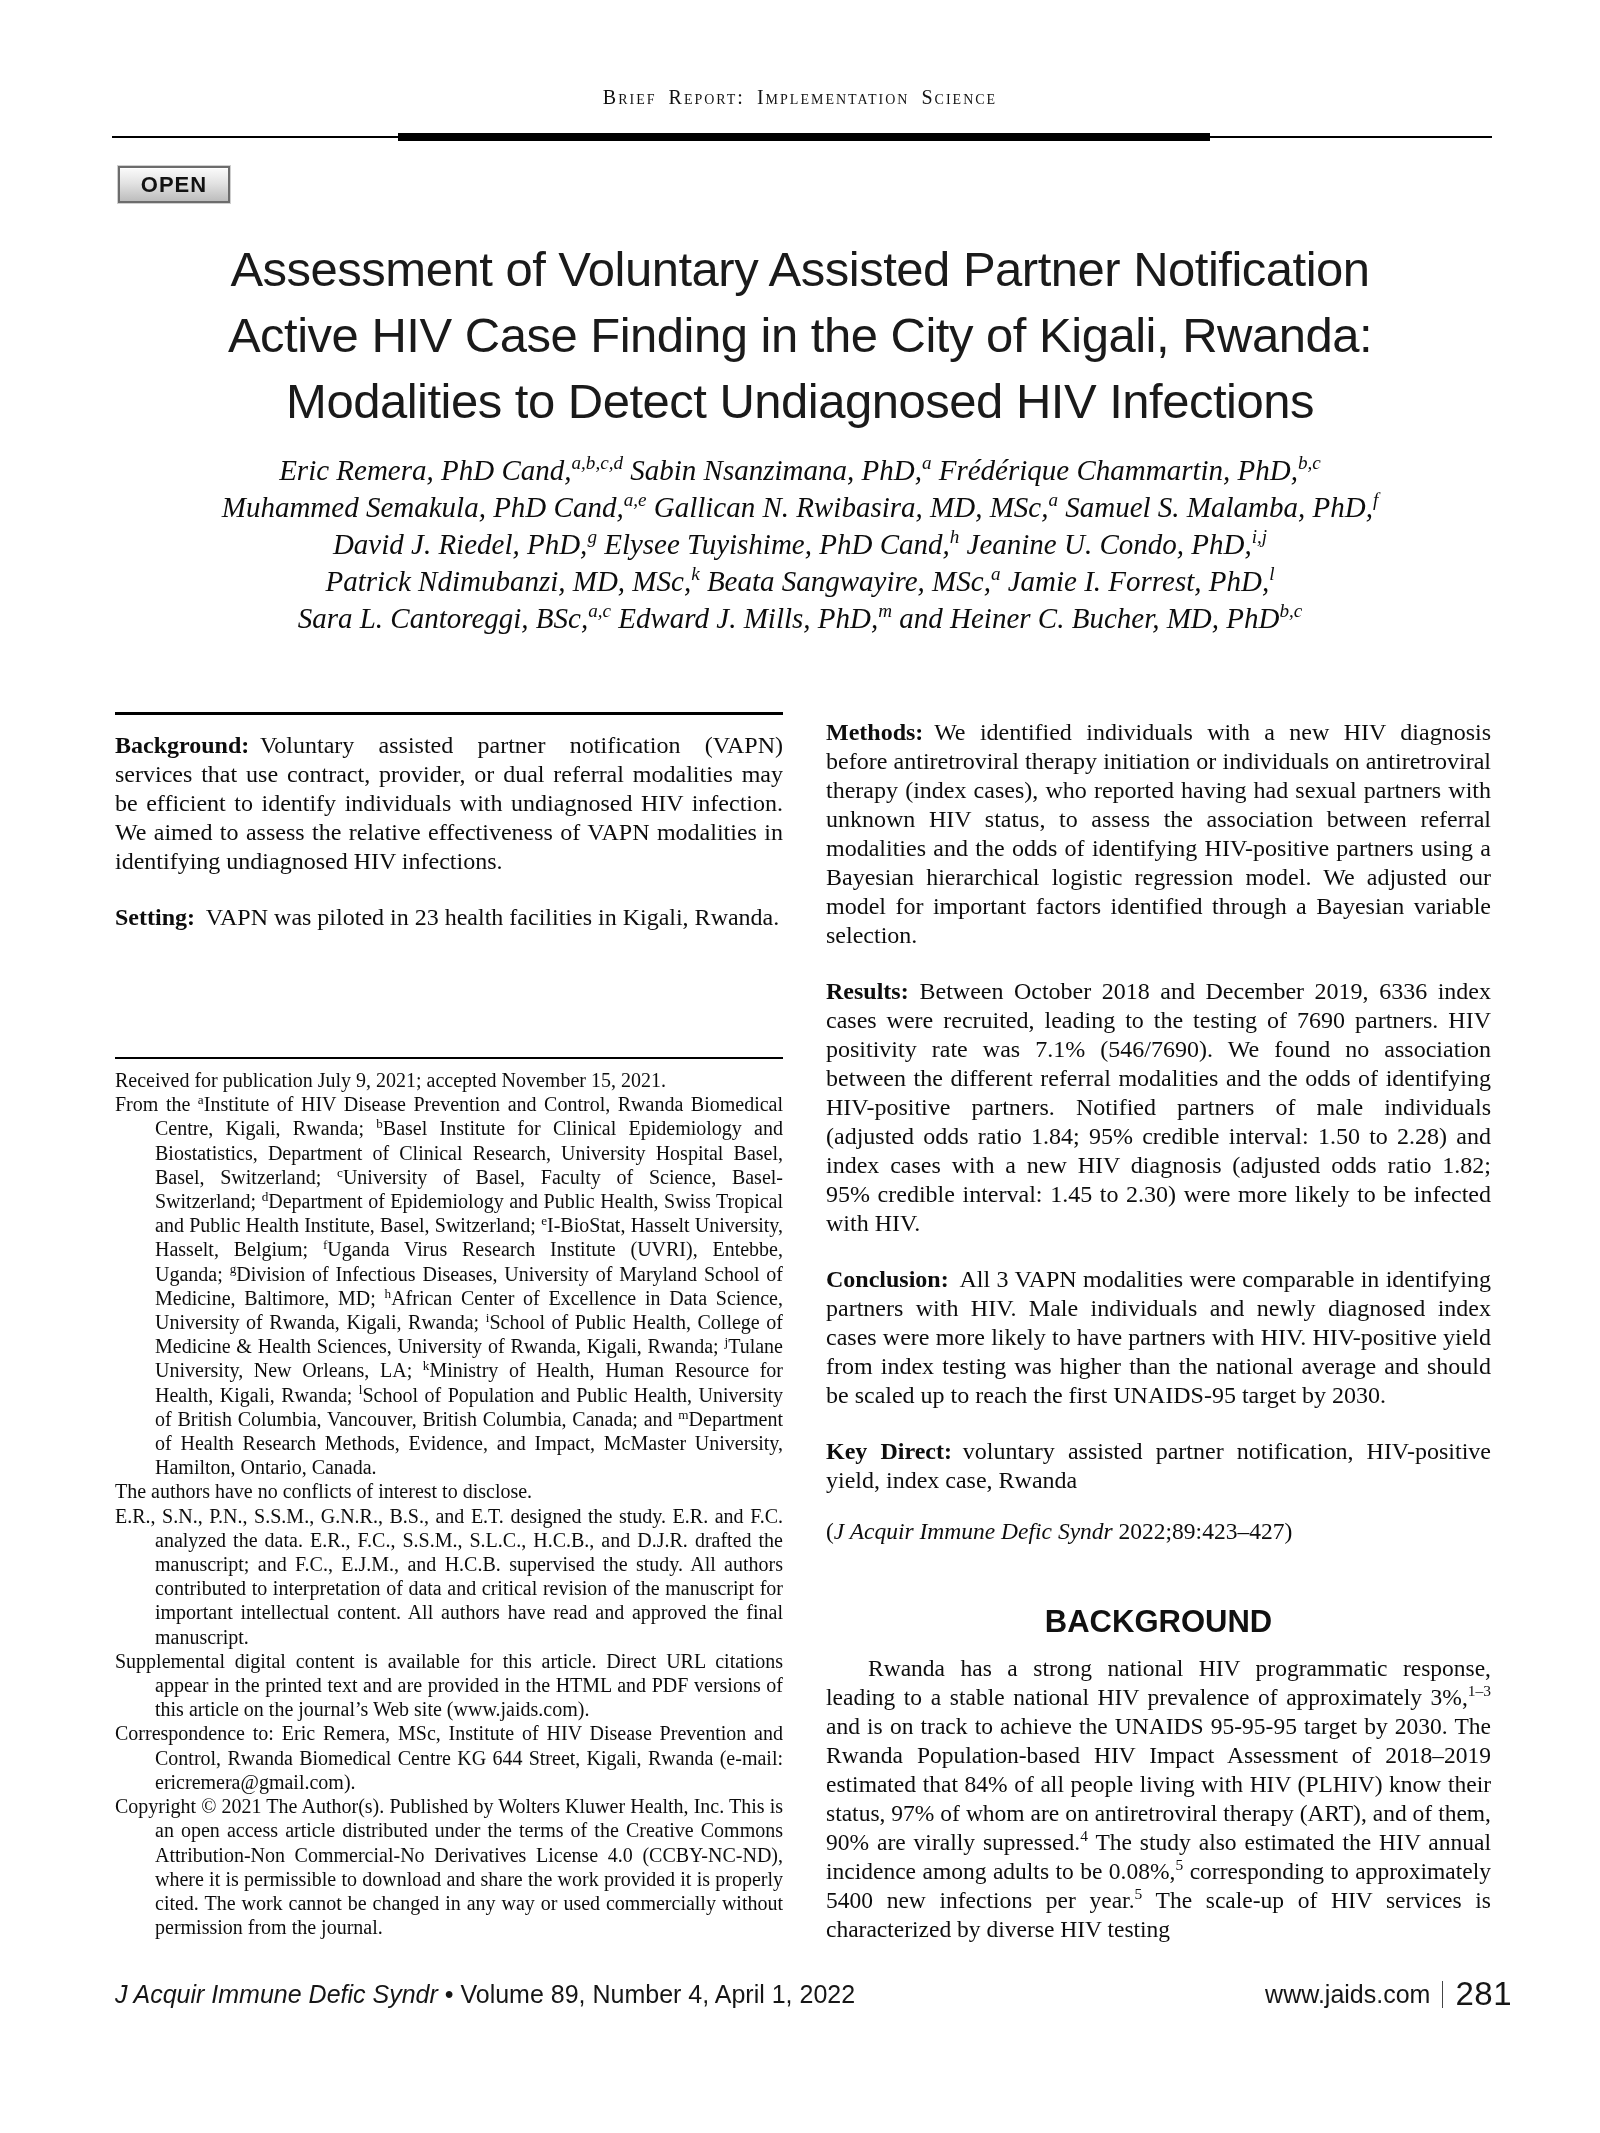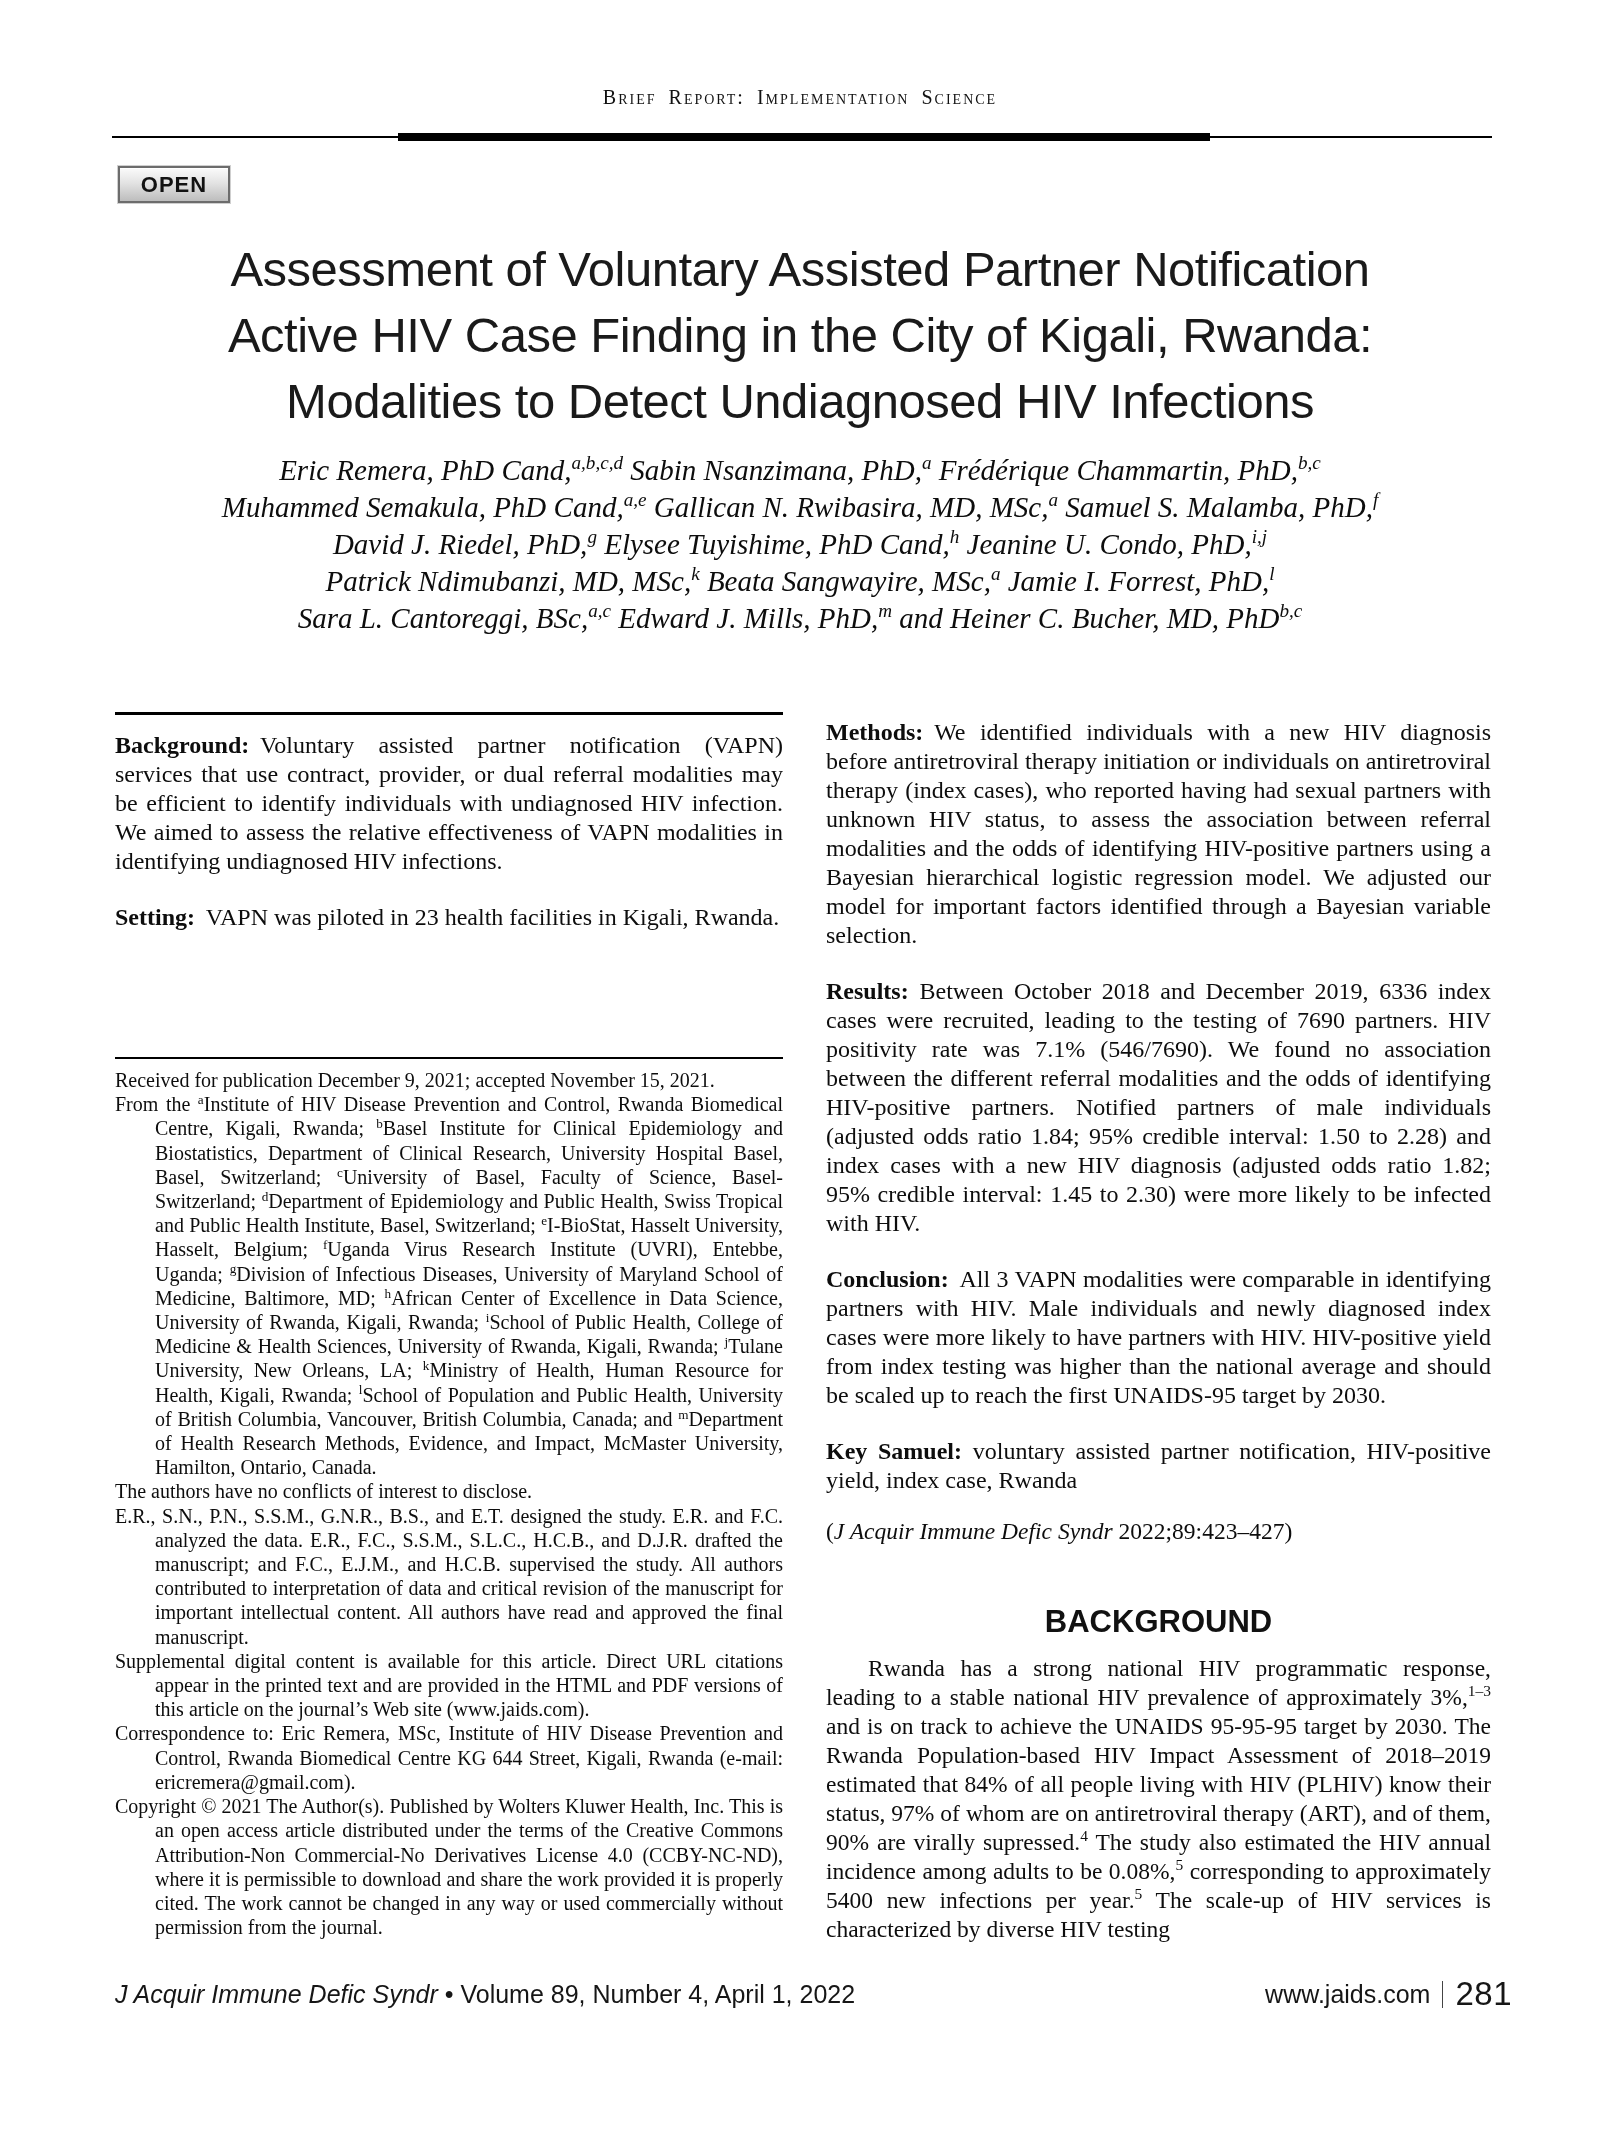--- a/index.html
+++ b/index.html
@@ -108,34 +108,34 @@
   </div>
 
   <div class="abstract-left">
     <div class="abstract-rule"></div>
     <p class="absec"><span class="ablabel">Background:</span><span>Voluntary assisted partner notification (VAPN) services that use contract, provider, or dual referral modalities may be efficient to identify individuals with undiagnosed HIV infection. We aimed to assess the relative effectiveness of VAPN modalities in identifying undiagnosed HIV infections.</span></p>
     <p class="absec"><span class="ablabel">Setting:</span><span>VAPN was piloted in 23 health facilities in Kigali, Rwanda.</span></p>
   </div>
 
   <div class="footnotes">
     <div class="fn-rule"></div>
-    <p><span>Received for publication December 9, 2021; accepted November 15, 2021.</span></p>
+    <p><span>Received for publication July 9, 2021; accepted November 15, 2021.</span></p>
     <p><span>From the </span><sup>a</sup><span>Institute of HIV Disease Prevention and Control, Rwanda Biomedical Centre, Kigali, Rwanda; </span><sup>b</sup><span>Basel Institute for Clinical Epidemiology and Biostatistics, Department of Clinical Research, University Hospital Basel, Basel, Switzerland; </span><sup>c</sup><span>University of Basel, Faculty of Science, Basel-Switzerland; </span><sup>d</sup><span>Department of Epidemiology and Public Health, Swiss Tropical and Public Health Institute, Basel, Switzerland; </span><sup>e</sup><span>I-BioStat, Hasselt University, Hasselt, Belgium; </span><sup>f</sup><span>Uganda Virus Research Institute (UVRI), Entebbe, Uganda; </span><sup>g</sup><span>Division of Infectious Diseases, University of Maryland School of Medicine, Baltimore, MD; </span><sup>h</sup><span>African Center of Excellence in Data Science, University of Rwanda, Kigali, Rwanda; </span><sup>i</sup><span>School of Public Health, College of Medicine &amp; Health Sciences, University of Rwanda, Kigali, Rwanda; </span><sup>j</sup><span>Tulane University, New Orleans, LA; </span><sup>k</sup><span>Ministry of Health, Human Resource for Health, Kigali, Rwanda; </span><sup>l</sup><span>School of Population and Public Health, University of British Columbia, Vancouver, British Columbia, Canada; and </span><sup>m</sup><span>Department of Health Research Methods, Evidence, and Impact, McMaster University, Hamilton, Ontario, Canada.</span></p>
     <p><span>The authors have no conflicts of interest to disclose.</span></p>
     <p><span>E.R., S.N., P.N., S.S.M., G.N.R., B.S., and E.T. designed the study. E.R. and F.C. analyzed the data. E.R., F.C., S.S.M., S.L.C., H.C.B., and D.J.R. drafted the manuscript; and F.C., E.J.M., and H.C.B. supervised the study. All authors contributed to interpretation of data and critical revision of the manuscript for important intellectual content. All authors have read and approved the final manuscript.</span></p>
     <p><span>Supplemental digital content is available for this article. Direct URL citations appear in the printed text and are provided in the HTML and PDF versions of this article on the journal’s Web site (www.jaids.com).</span></p>
     <p><span>Correspondence to: Eric Remera, MSc, Institute of HIV Disease Prevention and Control, Rwanda Biomedical Centre KG 644 Street, Kigali, Rwanda (e-mail: ericremera@gmail.com).</span></p>
     <p><span>Copyright © 2021 The Author(s). Published by Wolters Kluwer Health, Inc. This is an open access article distributed under the terms of the Creative Commons Attribution-Non Commercial-No Derivatives License 4.0 (CCBY-NC-ND), where it is permissible to download and share the work provided it is properly cited. The work cannot be changed in any way or used commercially without permission from the journal.</span></p>
   </div>
 
   <div class="col-right">
     <p class="absec"><span class="ablabel">Methods:</span><span>We identified individuals with a new HIV diagnosis before antiretroviral therapy initiation or individuals on antiretroviral therapy (index cases), who reported having had sexual partners with unknown HIV status, to assess the association between referral modalities and the odds of identifying HIV-positive partners using a Bayesian hierarchical logistic regression model. We adjusted our model for important factors identified through a Bayesian variable selection.</span></p>
     <p class="absec"><span class="ablabel">Results:</span><span>Between October 2018 and December 2019, 6336 index cases were recruited, leading to the testing of 7690 partners. HIV positivity rate was 7.1% (546/7690). We found no association between the different referral modalities and the odds of identifying HIV-positive partners. Notified partners of male individuals (adjusted odds ratio 1.84; 95% credible interval: 1.50 to 2.28) and index cases with a new HIV diagnosis (adjusted odds ratio 1.82; 95% credible interval: 1.45 to 2.30) were more likely to be infected with HIV.</span></p>
     <p class="absec"><span class="ablabel">Conclusion:</span><span>All 3 VAPN modalities were comparable in identifying partners with HIV. Male individuals and newly diagnosed index cases were more likely to have partners with HIV. HIV-positive yield from index testing was higher than the national average and should be scaled up to reach the first UNAIDS-95 target by 2030.</span></p>
-    <p class="absec keywords"><span class="ablabel">Key Samuel:</span><span>voluntary assisted partner notification, HIV-positive yield, index case, Rwanda</span></p>
+    <p class="absec keywords"><span class="ablabel">Key Direct:</span><span>voluntary assisted partner notification, HIV-positive yield, index case, Rwanda</span></p>
     <p class="citation"><span>(</span><span class="it">J Acquir Immune Defic Syndr</span><span> 2022;89:423–427)</span></p>
     <div class="bg-heading">BACKGROUND</div>
     <p class="bg-para"><span>Rwanda has a strong national HIV programmatic response, leading to a stable national HIV prevalence of approximately 3%,</span><sup>1–3</sup><span> and is on track to achieve the UNAIDS 95-95-95 target by 2030. The Rwanda Population-based HIV Impact Assessment of 2018–2019 estimated that 84% of all people living with HIV (PLHIV) know their status, 97% of whom are on antiretroviral therapy (ART), and of them, 90% are virally supressed.</span><sup>4</sup><span> The study also estimated the HIV annual incidence among adults to be 0.08%,</span><sup>5</sup><span> corresponding to approximately 5400 new infections per year.</span><sup>5</sup><span> The scale-up of HIV services is characterized by diverse HIV testing</span></p>
   </div>
 
   <div class="footer">
     <span class="footer-left"><span class="it">J Acquir Immune Defic Syndr</span><span> • Volume 89, Number 4, April 1, 2022</span></span>
     <span class="footer-right">
       <span>www.jaids.com</span>
       <span class="page-sep"></span>

